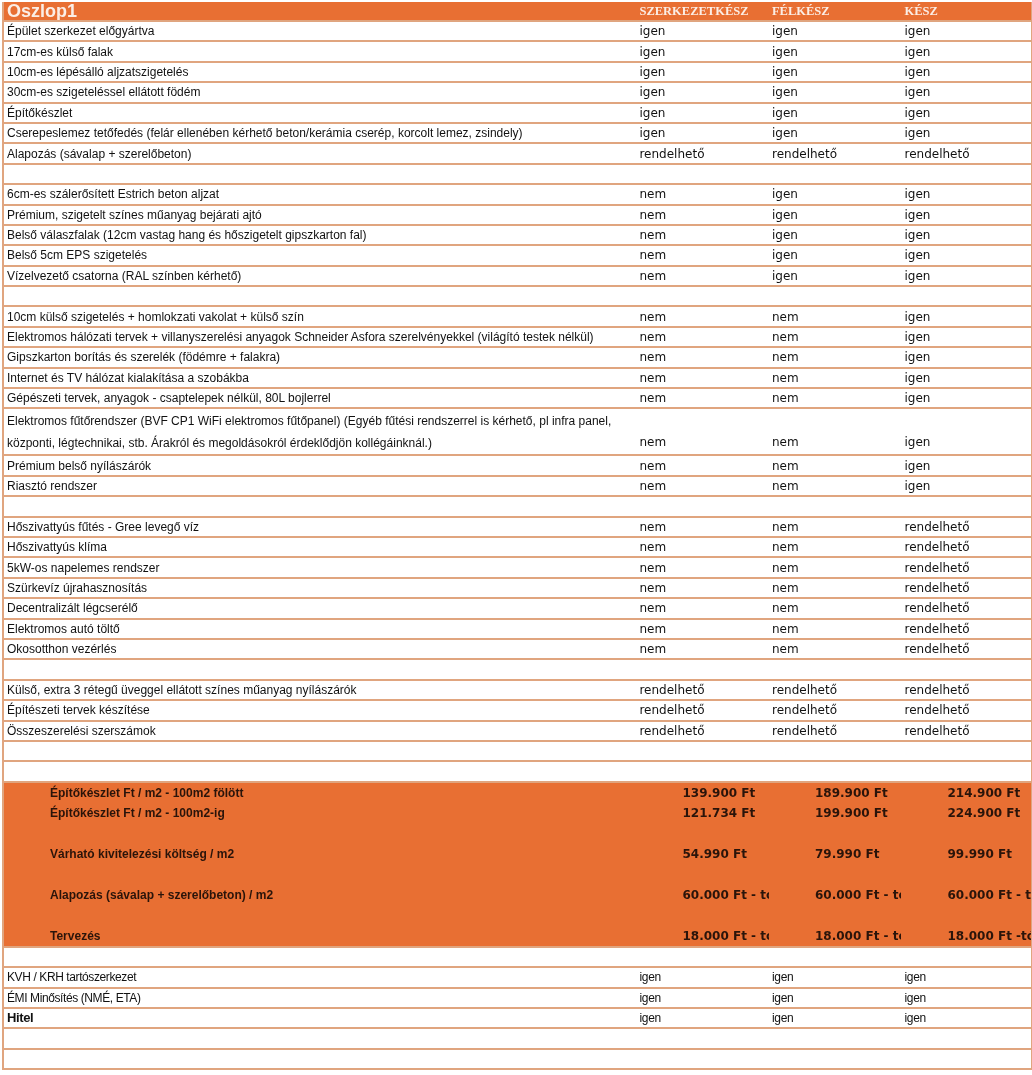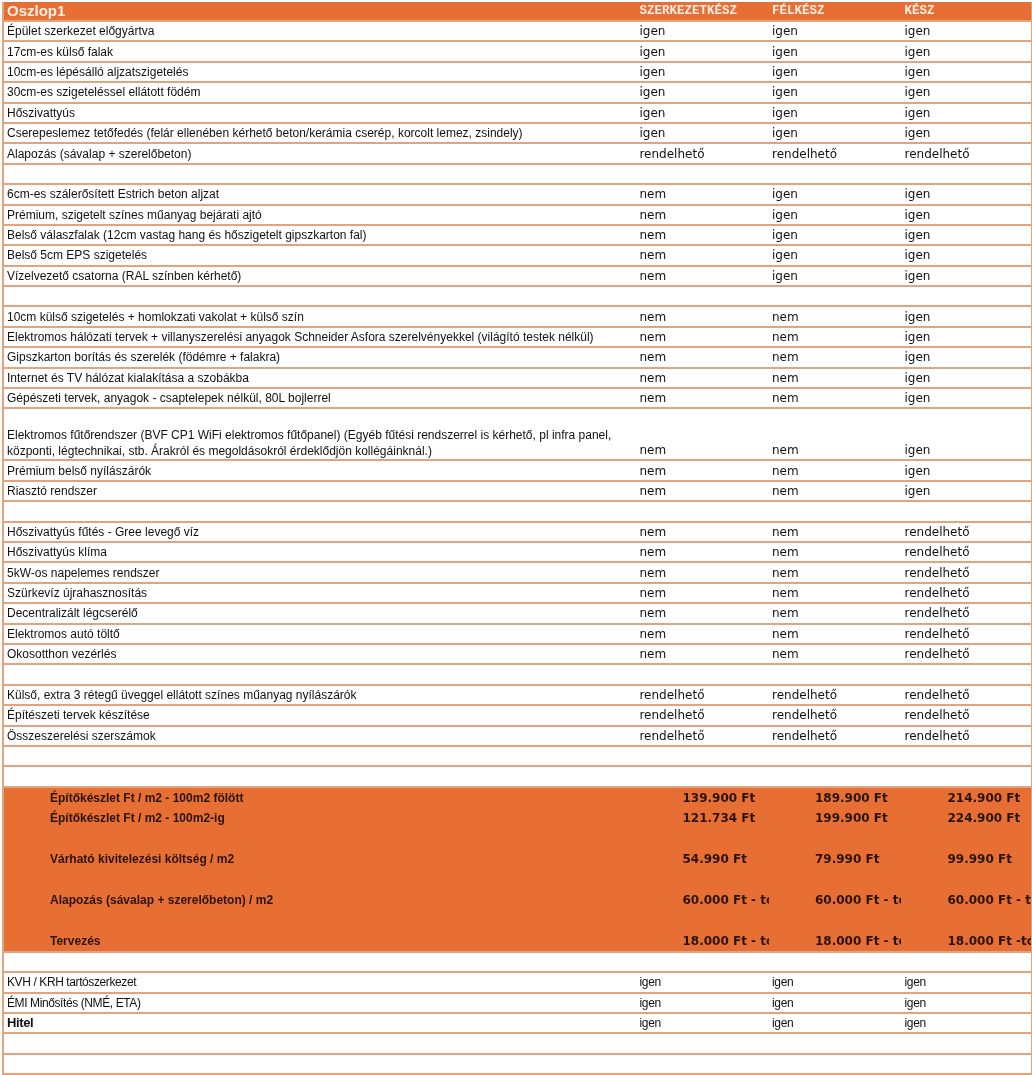--- a/index.html
+++ b/index.html
@@ -5,23 +5,23 @@
   html, body { margin: 0; padding: 0; background: #ffffff; }
   body { width: 1032px; height: 1075px; overflow: hidden; font-family: "Liberation Sans", sans-serif; }
   .sheet { position: absolute; left: 2px; top: 2px; width: 1027px; border-left: 2px solid #e0a57f; border-right: 2px solid #e0a57f; }
   table { border-collapse: collapse; width: 100%; table-layout: fixed; }
   col.c0 { width: 630px; }
   col.c1 { width: 132px; }
   col.c2 { width: 132px; }
   col.c3 { width: 129px; }
   td, th { padding: 0 0 0 3px; font-size: 12px; color: #111; height: 18.4px; line-height: 18px; border-bottom: 2px solid #e0a57f; white-space: nowrap; overflow: hidden; text-align: left; vertical-align: middle; }
   td.v { padding-left: 3px; font-family: "DejaVu Sans", sans-serif; font-size: 12px; }
-  thead th { background: #e86f33; color: #fbeee6; font-weight: bold; font-size: 15px; height: 17px; border-bottom: 2px solid #e0a57f; }
-  thead th.h { font-family: Liberation Mono, monospace; font-size: 12.5px; }
-  tr.double td { height: 30px; line-height: 16px; white-space: normal; vertical-align: top; padding-top: 18px; }
+  thead th { background: #e86f33; color: #fbeee6; font-weight: bold; font-size: 18px; height: 17px; border-bottom: 2px solid #e0a57f; }
+  thead th.h { font-family: Liberation Serif, serif; font-size: 12.5px; }
+  tr.double td { height: 30px; line-height: 22px; white-space: normal; vertical-align: top; padding-top: 1px; }
   tr.double td.v { vertical-align: bottom; padding-bottom: 1px; }
   tr.empty td { height: 18.4px; }
   tr.price td { background: #e86f33; border-bottom: none; font-weight: bold; color: #2a140a; height: 20.4px; padding-left: 46px; }
   tr.price td.v { font-family: "DejaVu Sans", sans-serif; font-size: 12px; }
   tr.price.last td { border-bottom: 2px solid #e0a57f; margin-left: 19px; }
   tr.cond td { font-family: "Liberation Sans", sans-serif; font-stretch: condensed; }
   tr.cond td.lbl { font-size: 12px; letter-spacing: -0.4px; }
   tr.cond.big td.lbl { font-size: 13px; font-weight: bold; }
   tr.cond td.v { font-family: "Liberation Sans", sans-serif; letter-spacing: -0.3px; }
 </style>
@@ -63,21 +63,21 @@
           <td class="v">igen</td>
           <td class="v">igen</td>
         </tr>
         <tr>
           <td class="lbl">30cm-es szigeteléssel ellátott födém</td>
           <td class="v">igen</td>
           <td class="v">igen</td>
           <td class="v">igen</td>
         </tr>
         <tr>
-          <td class="lbl">Hőszivattyús</td>
+          <td class="lbl">Építőkészlet</td>
           <td class="v">igen</td>
           <td class="v">igen</td>
           <td class="v">igen</td>
         </tr>
         <tr>
           <td class="lbl">Cserepeslemez tetőfedés (felár ellenében kérhető beton/kerámia cserép, korcolt lemez, zsindely)</td>
           <td class="v">igen</td>
           <td class="v">igen</td>
           <td class="v">igen</td>
         </tr>

